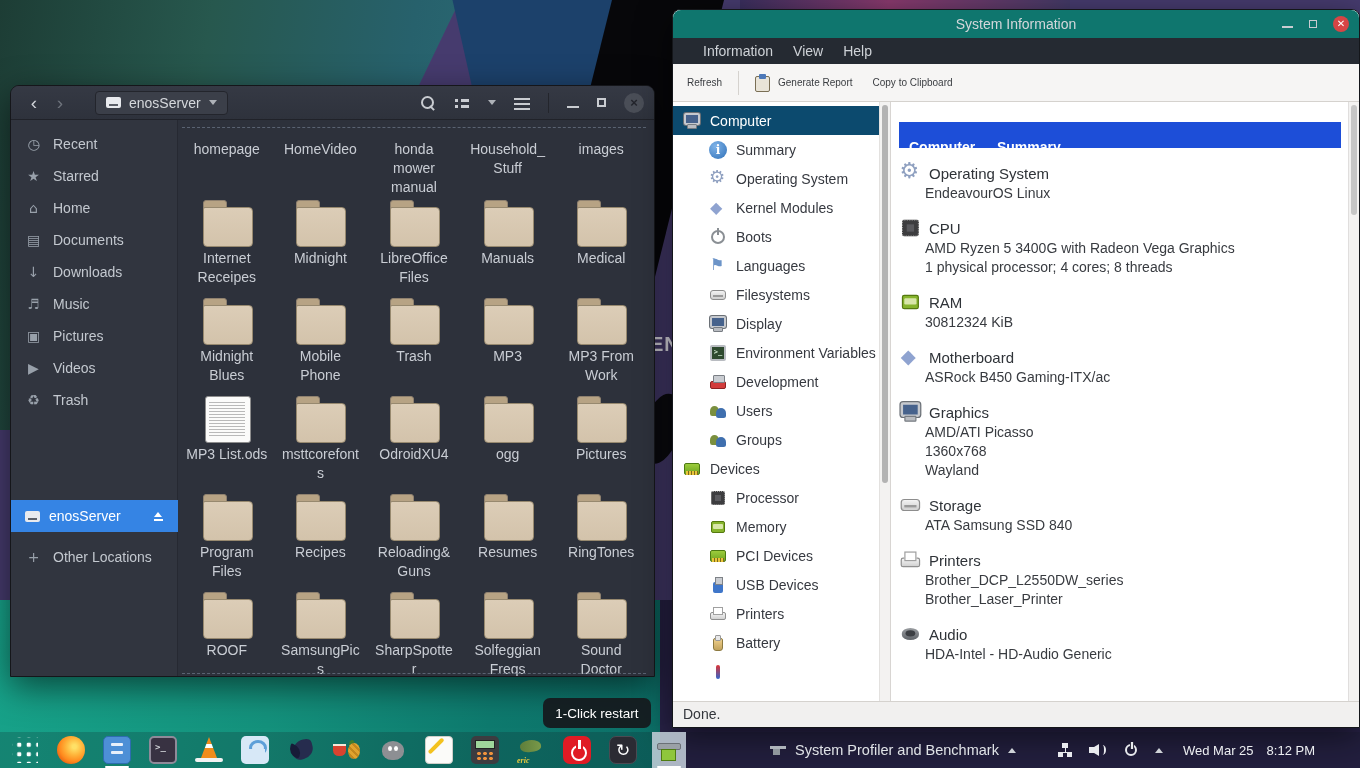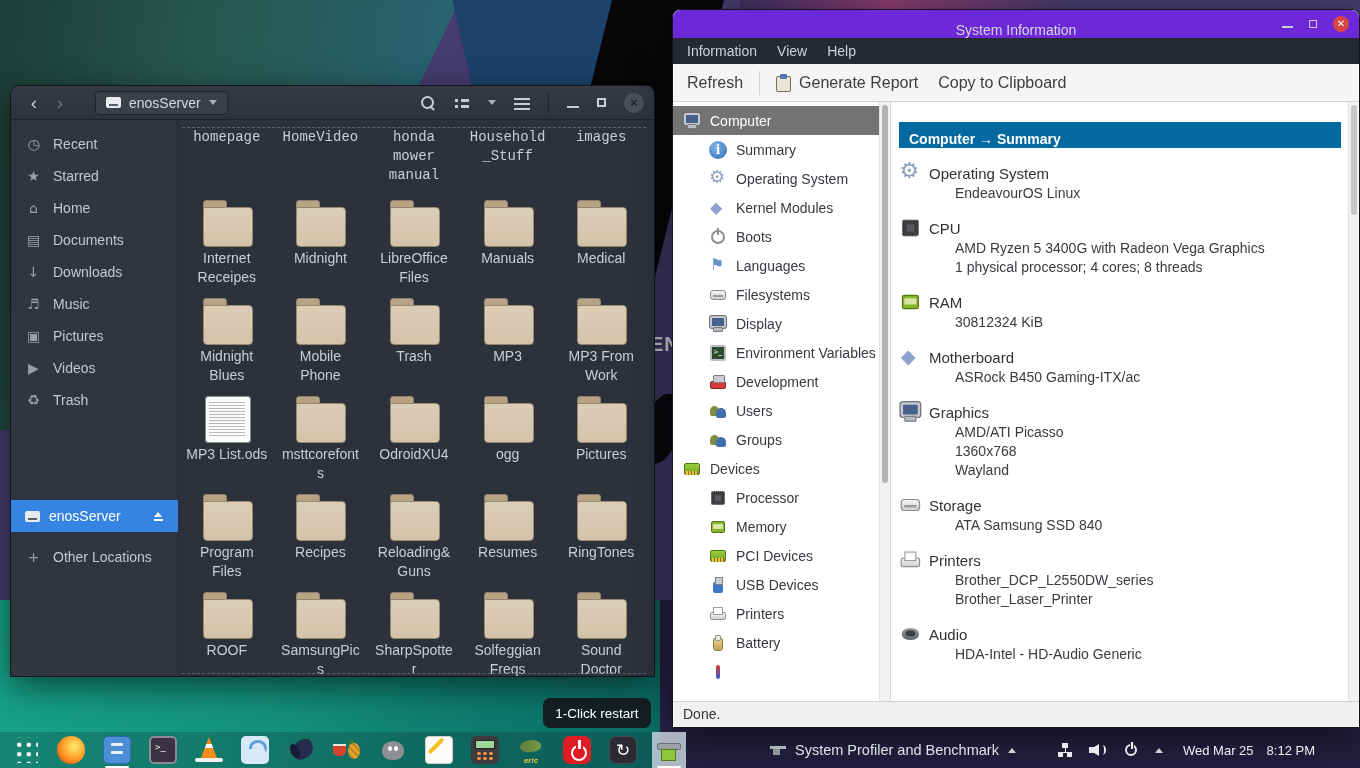--- a/index.html
+++ b/index.html
@@ -84,51 +84,51 @@
   .folder .ficon::after  { content:""; position:absolute; left:3px; top:7px; width:48px; height:38px;
                            background:linear-gradient(#dccdb7,#d3c3ab); border:1px solid #97896f;
                            border-radius:2px 4px 4px 4px; }
   .sheet .ficon::before { content:""; position:absolute; left:5px; top:0; width:44px; height:45px;
                           background:#fbfbfa; border:1px solid #8d8d8d; border-radius:3px; }
   .sheet .ficon::after  { content:""; position:absolute; left:9px; top:4px; width:36px; height:37px;
                           background:repeating-linear-gradient(#fbfbfa 0 2px,#b9b9b9 2px 3px),
                           linear-gradient(90deg,transparent 0 46%,#fbfbfa 46% 54%,transparent 54%); }
   .flabel { margin-top:3px; max-width:82px; text-align:center; font-size:14px; line-height:19px;
             color:#c9cdd4; overflow-wrap:anywhere; }
-  .toplabel .flabel { margin-top:0;font-family:Liberation Mono, monospace; }
+  .toplabel .flabel { margin-top:12px; }
 
   
   .si-win { position:absolute; left:672px; top:9px; width:688px; height:719px; z-index:5;
             background:#fff; border:1px solid #14161a; border-radius:8px 8px 0 0;
             box-shadow:0 10px 34px rgba(0,0,0,.55); display:flex; flex-direction:column; }
-  .si-titlebar { height:28px; background:#6d28d9; border-radius:8px 8px 0 0; position:relative;
-                 display:flex; align-items:flex-end; justify-content:center; color:#d4d7db; font-size:14px; }
+  .si-titlebar { height:28px; background:#0f766e; border-radius:8px 8px 0 0; position:relative;
+                 display:flex; align-items:center; justify-content:center; color:#d4d7db; font-size:14px; }
   .si-controls { position:absolute; right:10px; top:0; height:28px; display:flex; align-items:center; gap:16px; }
   .si-min { width:11px; height:2px; background:#c9ccd1; margin-top:6px; }
   .si-rest { width:8px; height:8px; border:1.5px solid #c9ccd1; }
   .si-close { width:16px; height:16px; border-radius:50%; background:#d64545; color:#fff; font-size:10px;
               font-weight:bold; text-align:center; line-height:15px; }
-  .si-menubar { height:26px; background:#252a32; display:flex; align-items:center; padding-left:4px; }
+  .si-menubar { height:26px; background:#252a32; display:flex; align-items:center; padding-left:20px; }
   .si-menu-item { padding:0 10px; color:#ced2d7; font-size:14px; line-height:26px; }
   .si-toolbar { height:38px; background:#f6f5f4; border-bottom:1px solid #d5d2ce; display:flex;
                 align-items:center; padding:0 4px; }
   .si-tb-btn { display:flex; align-items:center; gap:8px; padding:0 10px; height:30px; border-radius:4px;
-               color:#3a3d41; font-size:16px; }
+               color:#3a3d41; font-size:10px; }
   .si-tb-sep { width:1px; height:24px; background:#d5d2ce; margin:0 6px; }
   .ic-clipboard { width:15px; height:18px; position:relative; }
   .ic-clipboard::before { content:""; position:absolute; inset:2px 0 0 0; background:#e9e4d8;
                           border:1px solid #7a6f55; border-radius:2px; }
   .ic-clipboard::after  { content:""; position:absolute; left:4px; top:0; width:7px; height:5px;
                           background:#4d78b8; border-radius:1px; }
 
   .si-body { flex:1; display:flex; overflow:hidden; background:#fff; }
   .si-tree { width:206px; flex:0 0 auto; padding-top:4px; overflow:hidden; }
   .trow { height:29px; display:flex; align-items:center; padding-left:10px; font-size:14px; color:#363940; }
   .trow.indent { padding-left:36px; }
-  .trow.sel { background:#737373; color:#fff; }
+  .trow.sel { background:#0c4a6e; color:#fff; }
   .tlabel { margin-left:9px; white-space:nowrap; }
   .si-scrollbar { width:12px; flex:0 0 auto; background:#f3f2f1; border-left:1px solid #e3e1df;
                   border-right:1px solid #d8d5d2; position:relative; }
   .si-scrollbar .thumb { position:absolute; left:2px; right:2px; top:3px; height:378px;
                          background:#b3b3b3; border-radius:4px; }
 
   
   .si-ic { width:18px; height:18px; position:relative; display:inline-block; flex:0 0 auto;
            font-family:"DejaVu Sans",sans-serif; }
   .ic-computer::before,.ic-display::before { content:""; position:absolute; inset:1px 1px 5px 1px;
@@ -179,27 +179,27 @@
   .ic-battery::after  { content:""; position:absolute; left:6px; top:1px; right:6px; height:4px; background:#e7e7e7;
            border:1px solid #999; border-radius:1px; }
   .ic-thermo::before { content:""; position:absolute; left:7px; top:2px; width:4px; height:14px;
            background:linear-gradient(#d33,#36c); border-radius:2px; }
   .ic-audio::before { content:""; position:absolute; inset:4px 2px; background:linear-gradient(#9a9da1,#5f6368);
            border-radius:50%/42%; }
   .ic-audio::after  { content:""; position:absolute; left:5px; right:5px; top:6px; height:5px; background:#3c3f43;
            border-radius:50%; }
 
   .si-main { flex:1; position:relative; background:#fff; overflow:hidden; }
-  .si-header { margin:20px 18px 0 8px; height:26px; background:#0369a1; color:#fff; font-weight:bold;
-               font-size:14px; line-height:26px; padding:4px 10px; }
+  .si-header { margin:20px 18px 0 8px; height:26px; background:#1d4ed8; color:#fff; font-weight:bold;
+               font-size:14px; line-height:26px; padding:12px 10px; }
   .sec { margin:14px 0 0 10px; }
   .sec-head { display:flex; align-items:center; gap:10px; height:22px; }
   .sec-head .si-ic { transform:scale(1.22); transform-origin:40% 50%; }
   .sec-title { font-size:15px; color:#2f3338; }
-  .sec-val { margin-left:54px; font-size:14px; line-height:19px; color:#383b40; }
+  .sec-val { margin-left:24px; font-size:14px; line-height:19px; color:#383b40; }
   .sec-val:empty { display:none; }
   .si-main-scroll { position:absolute; right:0; top:0; bottom:0; width:11px; background:#f3f2f1;
                     border-left:1px solid #e0dedd; }
   .si-main-scroll::before { content:""; position:absolute; left:2px; right:2px; top:3px; height:110px;
                     background:#c6c6c6; border-radius:4px; }
   .si-status { height:26px; background:#f1f0ef; border-top:1px solid #d5d2ce; font-size:14px; color:#33363b;
                line-height:25px; padding-left:10px; }
 
   
   .restart-btn { position:absolute; left:543px; top:698px; width:108px; height:30px; z-index:6;
@@ -208,22 +208,22 @@
 
   
   .taskbar { position:absolute; left:0; bottom:0; width:1360px; height:36px; z-index:10;
              background:rgba(16,18,30,.20); display:flex; align-items:center; padding-left:8px; }
   .tb-item { width:34px; height:36px; position:relative; display:flex; align-items:center; justify-content:center;
              margin-right:12px; flex:0 0 auto; }
   .tb-item.active::after { content:""; position:absolute; bottom:0; left:5px; right:5px; height:2px;
              background:#fff; border-radius:1px; }
   .tb-item.hl { background:rgba(197,209,220,.85); }
   .tbi { width:28px; height:28px; position:relative; }
-  .tb-ic-label { position:absolute; left:0; right:0; bottom:-1px; text-align:center; font-size:8px; font-weight:bold;
-             color:#e8c93e; font-style:italic; }
+  .tb-ic-label { position:absolute; left:0; right:0; bottom:-1px; font-size:8px; font-weight:bold;
+             color:#e8c93e; font-style:italic;font-family:Liberation Serif, serif; }
   .tb-ic-label:empty { display:none; }
   .tbi-appgrid { width:26px; height:26px; margin:1px;
              background:radial-gradient(circle,#fff 2.1px,transparent 2.5px); background-size:9.5px 9.5px;
              background-position:2.5px 3px; }
   .tbi-firefox { border-radius:50%;
              background:radial-gradient(circle at 62% 38%,#ffe066 8%,#ffb43a 35%,#ff8a1e 60%,#e0540e 85%,#b63e0a); }
   .tbi-files { background:#4d8fd6; border-radius:5px; border:1px solid #2d6cb0; }
   .tbi-files::before { content:""; position:absolute; left:7px; right:7px; top:6px; height:3px; background:#e8f0fa;
              border-radius:1px; box-shadow:0 8px 0 #e8f0fa; }
   .tbi-terminal { background:#383242; border:2px solid #8f8a99; border-radius:5px; }

